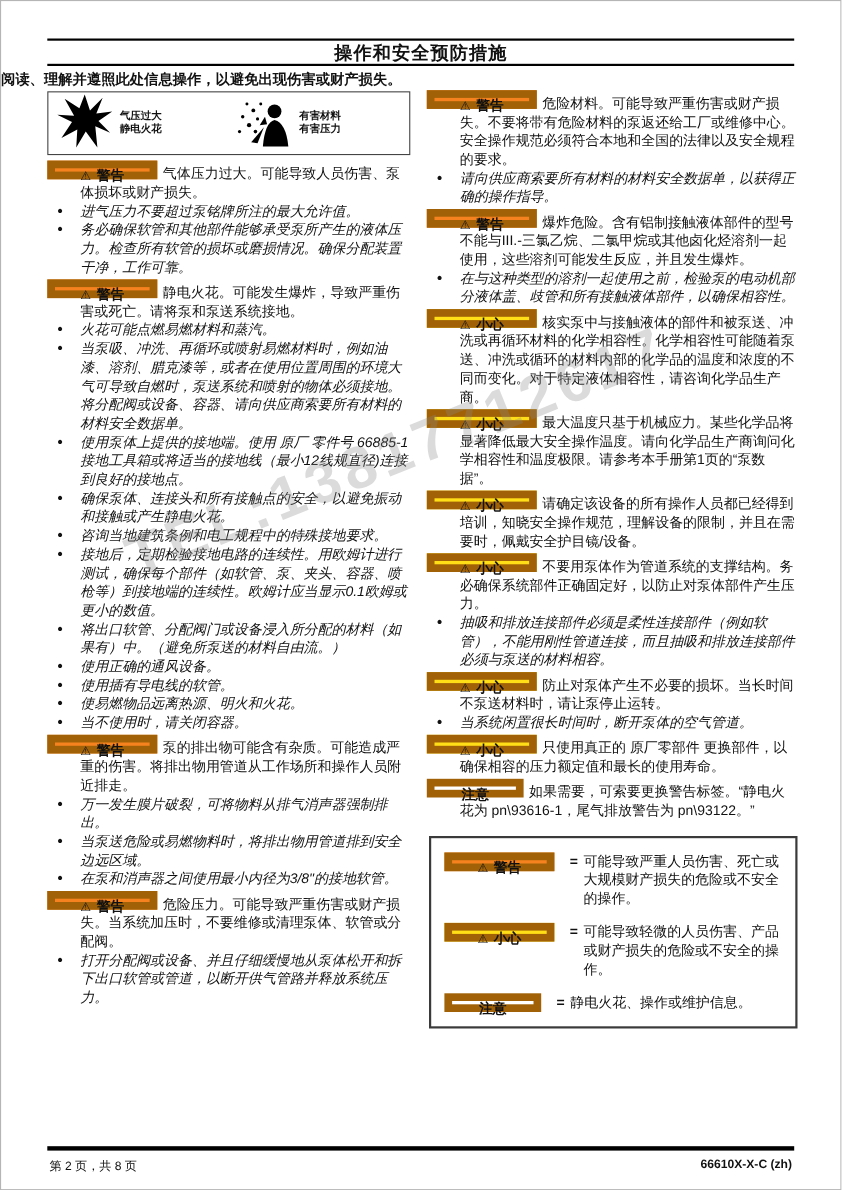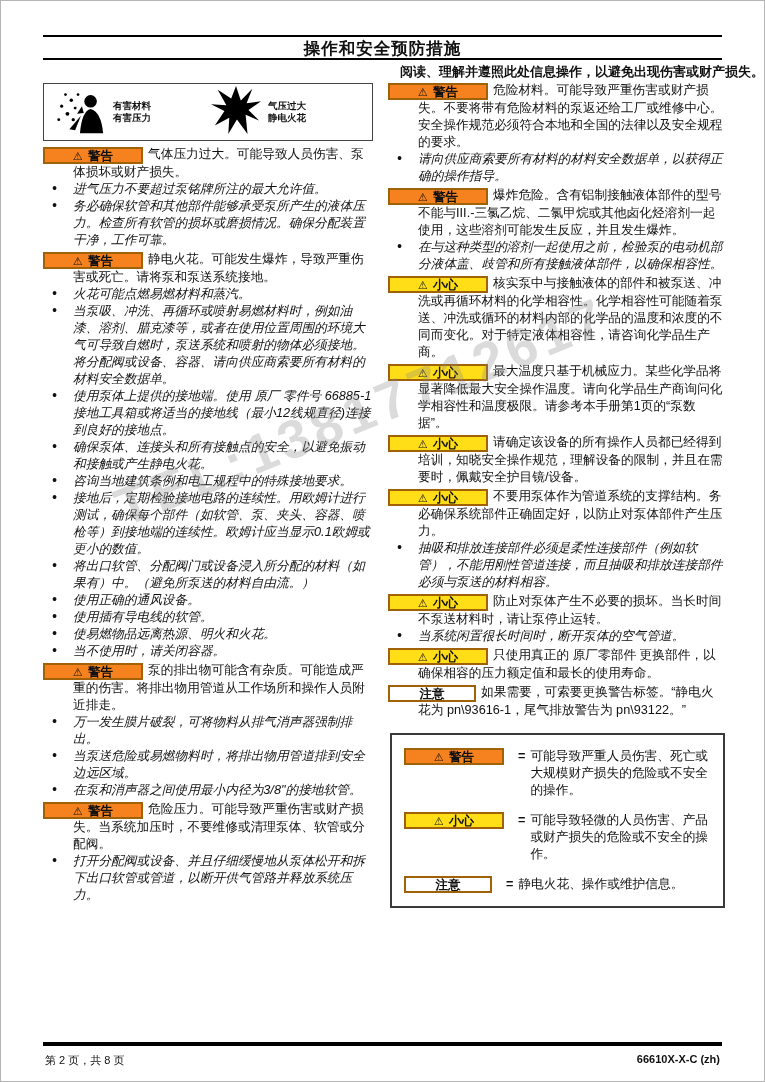--- a/index.html
+++ b/index.html
@@ -4,36 +4,36 @@
 <style>
   html,body{margin:0;padding:0;background:#e9e9e9;}
   .page{width:765px;height:1082px;margin:0 auto;background:#fff;position:relative;
         border:1px solid #b5b5b5;box-sizing:border-box;overflow:hidden;
         font-family:"Liberation Sans","DejaVu Sans",sans-serif;color:#111;}
   .rule{position:absolute;left:42px;right:42px;background:#000;}
   .rule.top{top:34px;height:2px;}
   .rule.under{top:57px;height:2px;}
   .title{position:absolute;top:37px;left:0;right:0;text-align:center;
          font-size:16.5px;font-weight:bold;letter-spacing:1px;}
-  .subtitle{position:absolute;top:62px;left:0;right:0;text-align:right;
+  .subtitle{position:absolute;top:62px;left:0;right:0;text-align:left;
             font-size:13px;font-weight:bold;}
   .columns{position:absolute;top:81px;left:42px;display:flex;gap:15px;}
   .col{font-size:12.7px;line-height:17px;font-weight:500;}
   .col.left{width:330px;}
   .col.right{width:337px;}
 
   .pictobox{border:1.5px solid #444;height:52px;margin:1px 0 5px 0;display:flex;
             align-items:center;padding:2px 8px;gap:6px;}
   .picto{display:flex;align-items:center;gap:7px;flex:1;}
   .picto-lines{font-size:9.5px;font-weight:bold;line-height:12px;}
 
   .block{margin-bottom:2px;}
   .lead{margin:0;padding-left:30px;text-indent:-30px;}
   .labelbox{display:inline-block;box-sizing:border-box;width:100px;height:17px;
-            text-indent:0;border:2px solid #a16207;font-weight:bold;font-size:12.5px;
+            text-indent:0;border:7px solid #a16207;font-weight:bold;font-size:12.5px;
             text-align:center;line-height:15px;vertical-align:-2px;margin-right:5px;}
   .labelbox.warning{background:#F5821F;}
   .labelbox.caution{background:#FFDE17;}
   .labelbox.notice{background:#ffffff;width:88px;}
   .tri{font-size:11px;margin-right:5px;}
   .bullets{margin:0;padding:0;list-style:none;}
   .bullet-item{position:relative;padding-left:30px;margin:0;font-style:italic;}
   .bullet-item::before{content:"\2022";position:absolute;left:9px;top:-1px;font-size:14px;}
 
   .legendbox{border:2px solid #3a3a3a;margin:14px 0 0 2px;padding:13px 10px 13px 12px;}
@@ -58,20 +58,31 @@
   <div class="rule top"></div>
   <div class="title">操作和安全预防措施</div>
   <div class="rule under"></div>
   <div class="subtitle">阅读、理解并遵照此处信息操作，以避免出现伤害或财产损失。</div>
 
   <div class="watermark">TEL:13817712617</div>
 
   <div class="columns">
     <div class="col left">
       <div class="pictobox">
+        <div class="picto">
+          <span>
+            <svg width="50" height="50" viewBox="0 0 52 52" aria-hidden="true">
+              <polygon fill="#000" points="26,1 31,16 43,4 37,19 52,17 39,26 50,37 36,31 38,51 27,36 18,51 19,34 4,42 14,27 0,20 16,21 7,5 21,14"></polygon>
+            </svg>
+          </span>
+          <div class="picto-lines">
+            <div>气压过大</div>
+            <div>静电火花</div>
+          </div>
+        </div>
         <div class="picto">
           <span>
             <svg width="54" height="48" viewBox="0 0 56 48" aria-hidden="true">
               <g fill="#000">
                 <circle cx="40" cy="15" r="6.5"></circle>
                 <path d="M29,48 Q31,25 40,23 Q51,26 53,48 Z"></path>
                 <circle cx="16" cy="28" r="2"></circle>
                   <circle cx="10" cy="20" r="1.6"></circle>
                 <circle cx="20" cy="14" r="1.8"></circle>
                   <circle cx="7" cy="34" r="1.5"></circle>
@@ -82,31 +93,20 @@
                 <path d="M30,30 L18,44 L24,45 Z"></path>
                 <path d="M31,20 L26,28 L33,27 Z"></path>
               </g>
             </svg>
           </span>
           <div class="picto-lines">
             <div>有害材料</div>
             <div>有害压力</div>
           </div>
         </div>
-        <div class="picto">
-          <span>
-            <svg width="50" height="50" viewBox="0 0 52 52" aria-hidden="true">
-              <polygon fill="#000" points="26,1 31,16 43,4 37,19 52,17 39,26 50,37 36,31 38,51 27,36 18,51 19,34 4,42 14,27 0,20 16,21 7,5 21,14"></polygon>
-            </svg>
-          </span>
-          <div class="picto-lines">
-            <div>气压过大</div>
-            <div>静电火花</div>
-          </div>
-        </div>
       </div>
       <div id="left-blocks">
           <div class="block">
             <p class="lead"><span class="labelbox warning"><span class="tri">⚠</span><span>警告</span></span><span>气体压力过大。可能导致人员伤害、泵体损坏或财产损失。</span></p>
             <ul class="bullets">
               <li class="bullet-item">进气压力不要超过泵铭牌所注的最大允许值。</li>
               <li class="bullet-item">务必确保软管和其他部件能够承受泵所产生的液体压力。检查所有软管的损坏或磨损情况。确保分配装置干净，工作可靠。</li>
             </ul>
           </div>
           <div class="block">

